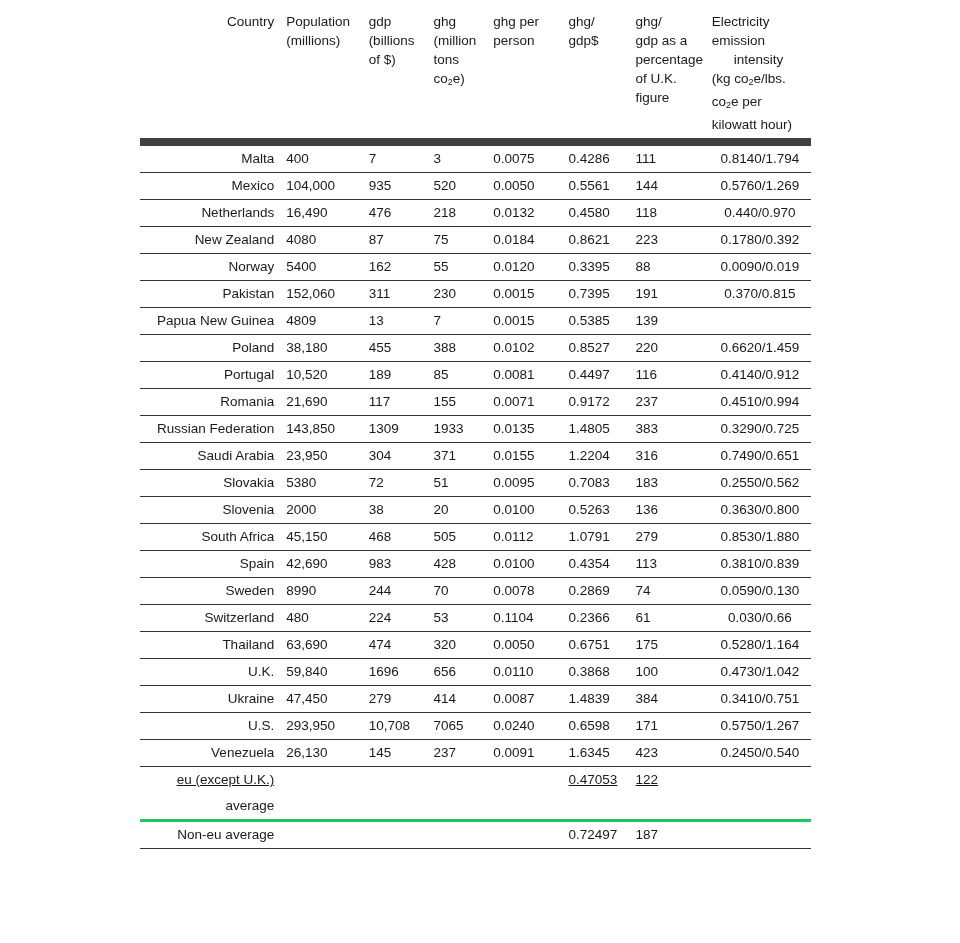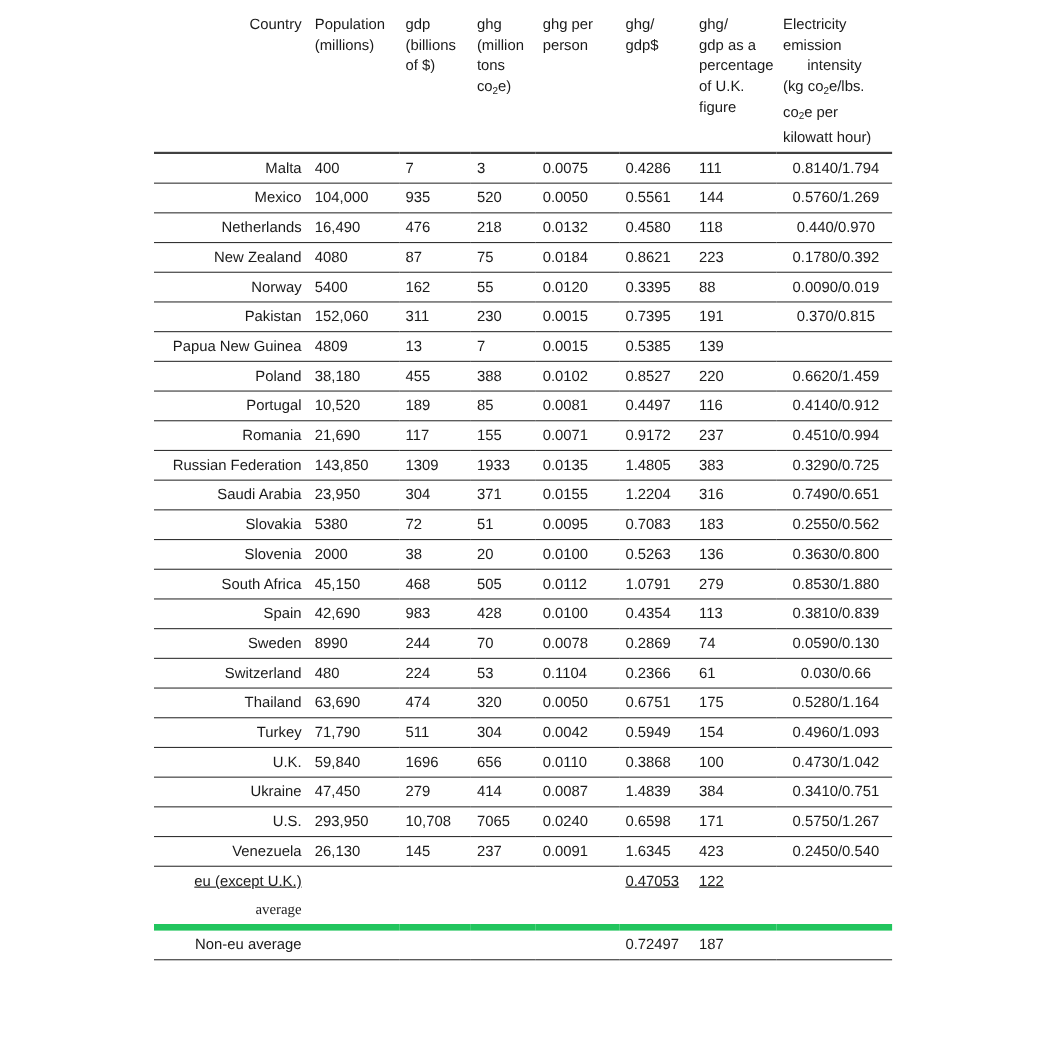--- a/index.html
+++ b/index.html
@@ -6,27 +6,27 @@
   body { width: 960px; height: 943px; position: relative; overflow: hidden;
          font-family: "Liberation Sans", sans-serif; color: #1a1a1a; }
   .table-wrap { position: absolute; left: 140px; top: 12px; width: 671px; }
   table { border-collapse: collapse; width: 671px; table-layout: fixed; font-size: 13.5px; }
   col.c0 { width: 136px; } col.c1 { width: 80px; } col.c2 { width: 63px; }
   col.c3 { width: 58px; }  col.c4 { width: 73px; } col.c5 { width: 65px; }
   col.c6 { width: 74px; }  col.c7 { width: 102px; }
   thead th { font-weight: normal; text-align: left; vertical-align: top;
              line-height: 19px; padding: 0 0 4px 6px; font-size: 13.5px; }
   thead th.country-h { text-align: right; padding-right: 6px; padding-left: 0; }
-  thead tr { border-bottom: 2px solid #404040; }
+  thead tr { border-bottom: 8px solid #404040; }
   tbody td { height: 26px; padding: 0 0 0 6px; line-height: 26px; white-space: nowrap;
              border-bottom: 1px solid #333; }
   tbody td.country { text-align: right; padding-right: 6px; padding-left: 0; }
   tbody td.elec { text-align: center; padding-right: 3px; }
   tbody tr.double td { border-bottom: none; text-decoration: underline; }
-  tbody tr.double2 td { border-bottom: 6px solid #22c55e; font-family: Liberation Serif, serif; }
+  tbody tr.double2 td { border-bottom: 3px solid #22c55e; }
   sub { font-size: 9px; vertical-align: -2px; }
 </style>
 </head>
 <body>
 
 <div class="table-wrap">
 <table>
   <colgroup>
     <col class="c0">
         <col class="c1">
@@ -266,30 +266,20 @@
           <td class="country">Thailand</td>
           <td>63,690</td>
           <td>474</td>
           <td>320</td>
           <td>0.0050</td>
           <td>0.6751</td>
           <td>175</td>
           <td class="elec">0.5280/1.164</td>
         </tr>
         <tr>
-          <td class="country">Turkey</td>
-          <td>71,790</td>
-          <td>511</td>
-          <td>304</td>
-          <td>0.0042</td>
-          <td>0.5949</td>
-          <td>154</td>
-          <td class="elec">0.4960/1.093</td>
-        </tr>
-        <tr>
           <td class="country">U.K.</td>
           <td>59,840</td>
           <td>1696</td>
           <td>656</td>
           <td>0.0110</td>
           <td>0.3868</td>
           <td>100</td>
           <td class="elec">0.4730/1.042</td>
         </tr>
         <tr>

